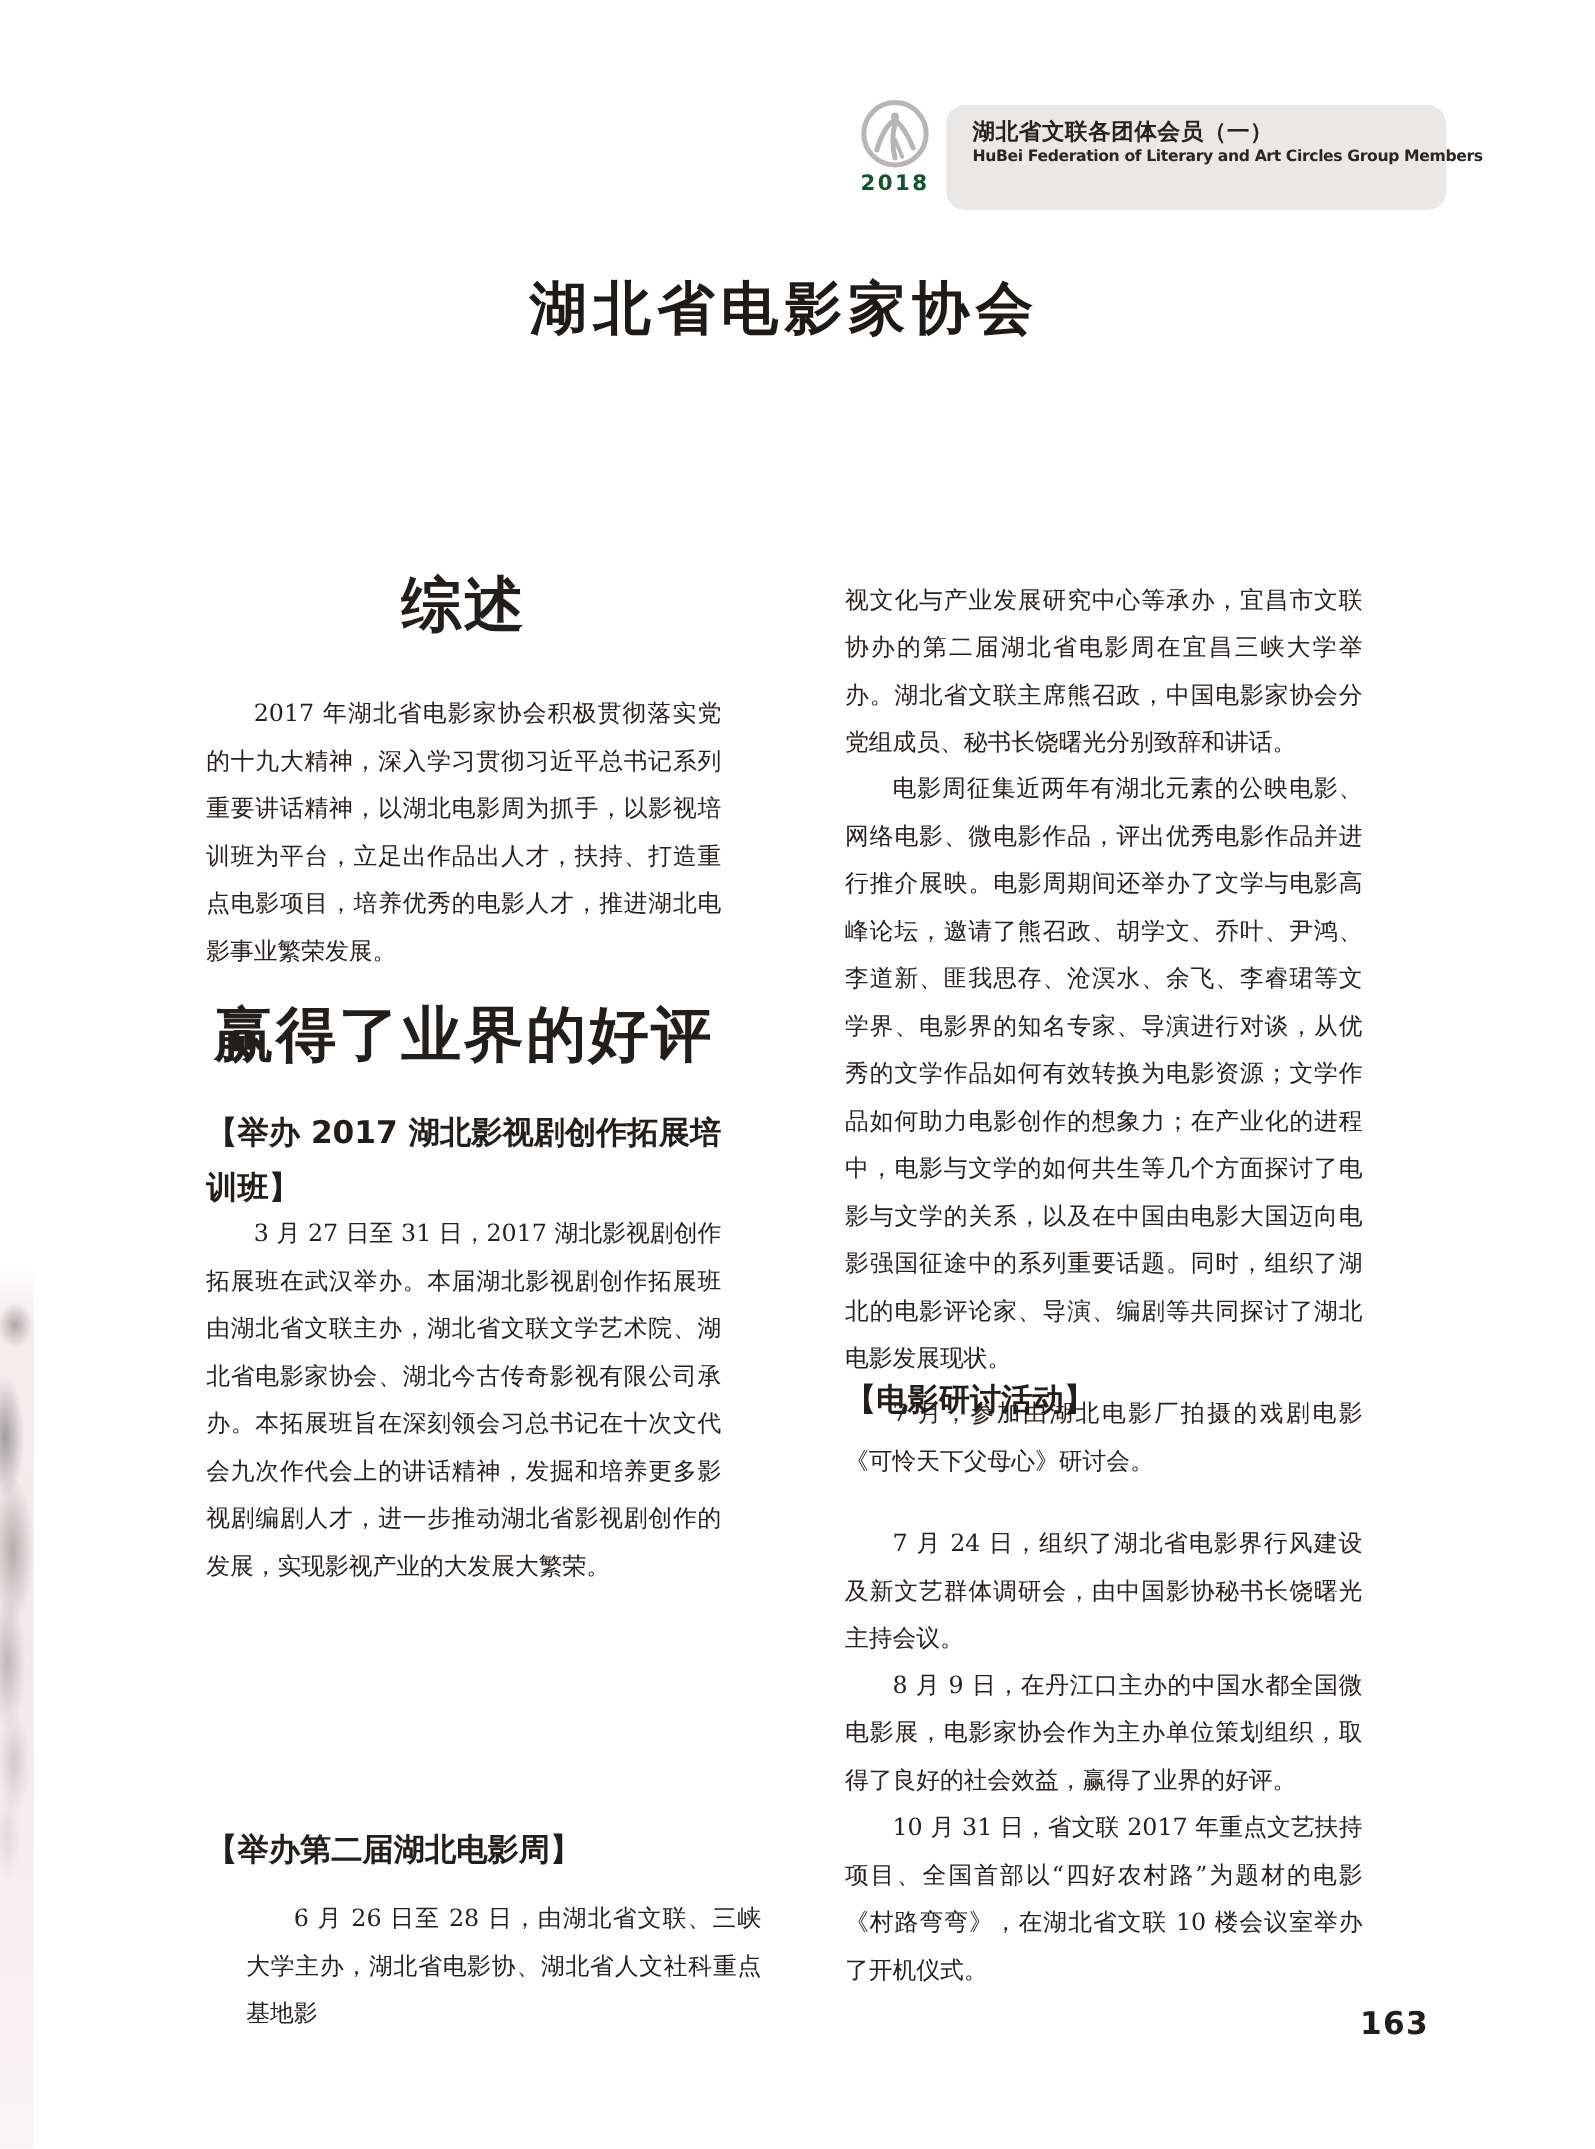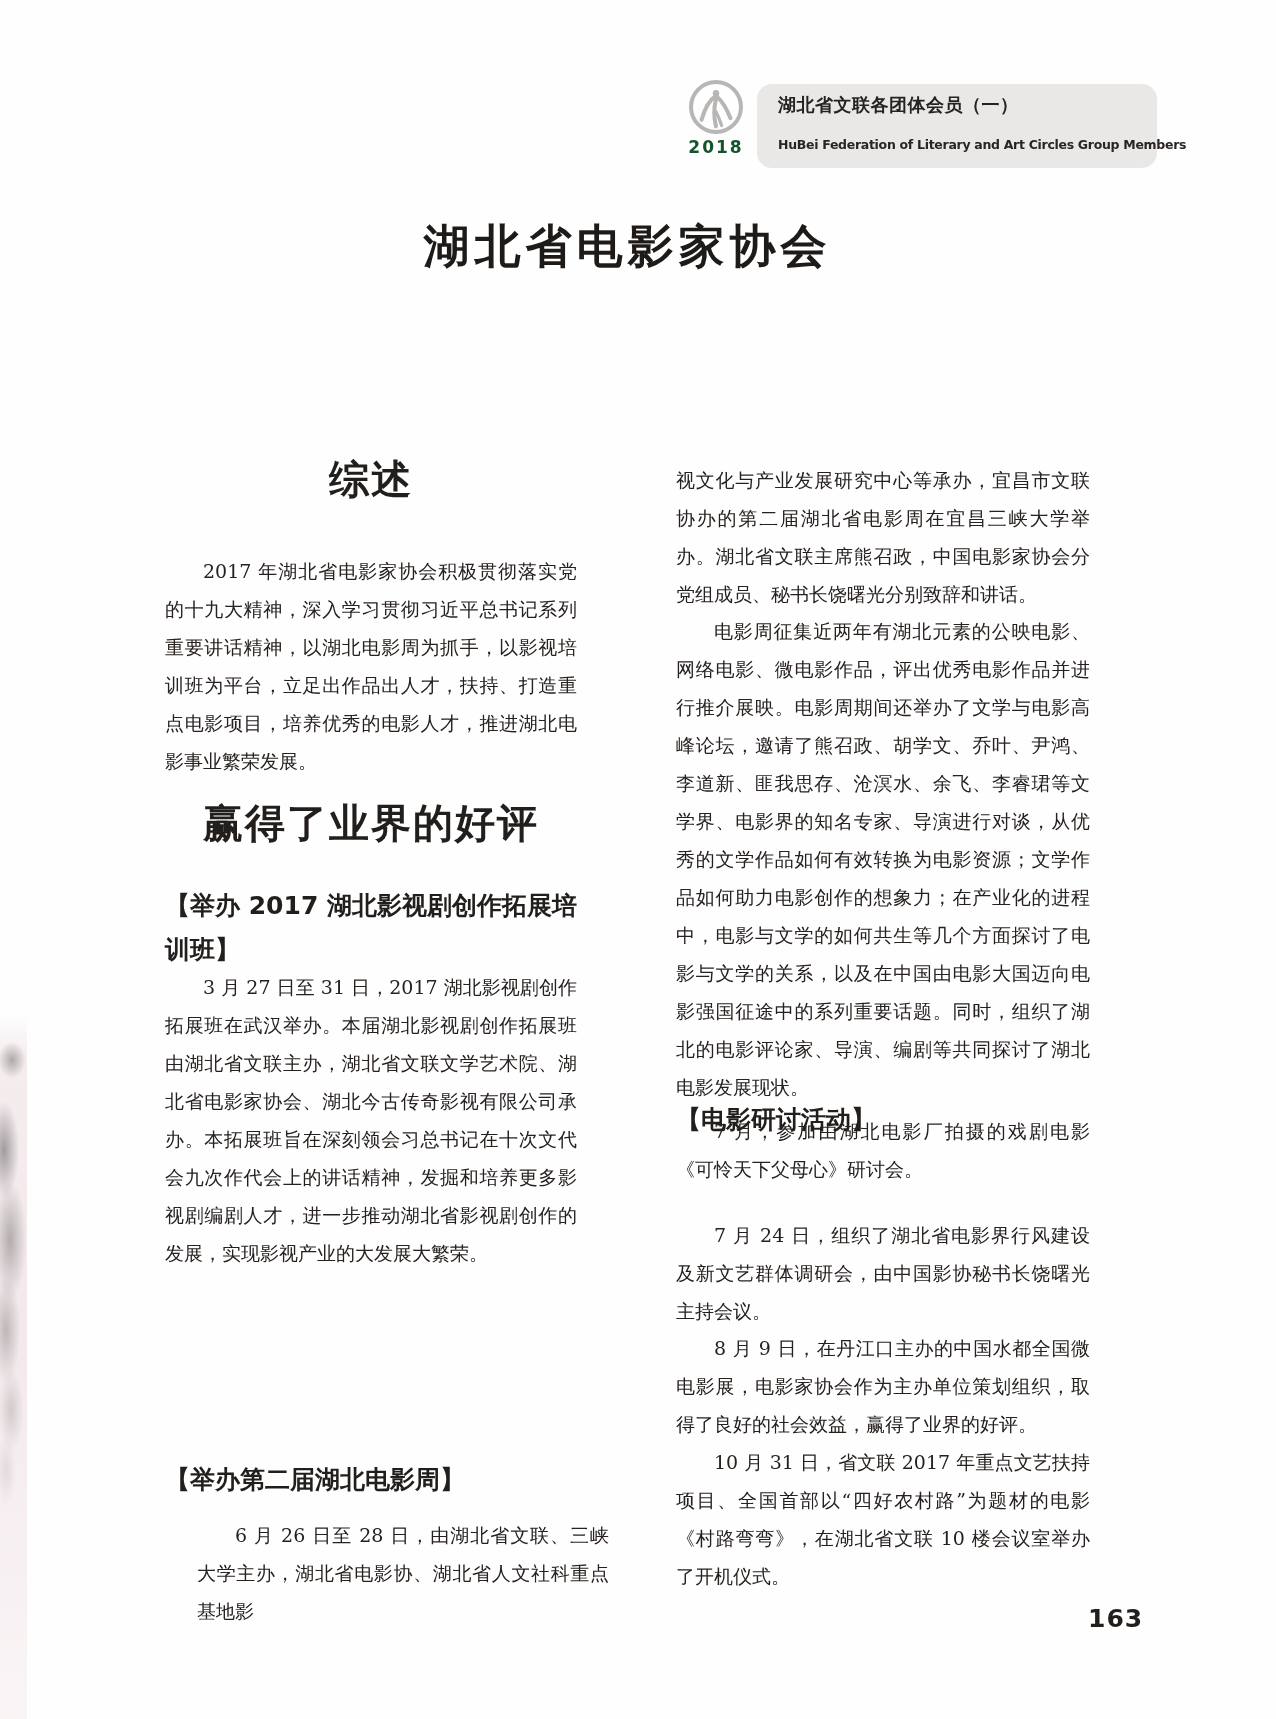--- a/index.html
+++ b/index.html
@@ -29,39 +29,39 @@
     padding:9px 0 0 21px;
   }
   .banner-title {
     font-family:"DejaVu Sans","Liberation Sans",sans-serif;
     font-weight:bold; font-size:18px; letter-spacing:.5px; color:#262220;
     white-space:nowrap;
   }
   .banner-sub {
     font-family:"DejaVu Sans","Liberation Sans",sans-serif;
     font-weight:bold; font-size:12.5px; letter-spacing:-.3px; color:#2a2522;
-    margin-top:20px; white-space:nowrap;
+    margin-top:0; white-space:nowrap;
   }
 
   
   .page-title {
     position:absolute; left:140px; top:216px; width:975px;
     text-align:center;
     font-family:"DejaVu Sans","Liberation Sans",sans-serif;
     font-weight:900; font-size:46px; letter-spacing:5px; color:#1e1a17;
   }
 
   
   .blk { position:absolute; }
   .col-l { left:165px; width:412px; }
   .col-r { left:676px; width:414px; }
 
   .h-center {
     font-family:"DejaVu Sans","Liberation Sans",sans-serif;
-    font-weight:bold; font-size:40px; letter-spacing:2px;
+    font-weight:bold; font-size:48px; letter-spacing:2px;
     text-align:center; color:#221e1b;
   }
   .h-bracket {
     font-family:"DejaVu Sans","Liberation Sans",sans-serif;
     font-weight:bold; font-size:25px; line-height:44px;
     text-align:left; color:#221e1b;
   }
   p.body {
     font-size:19px; line-height:38px;
     text-align:justify; text-justify:inter-ideograph;

